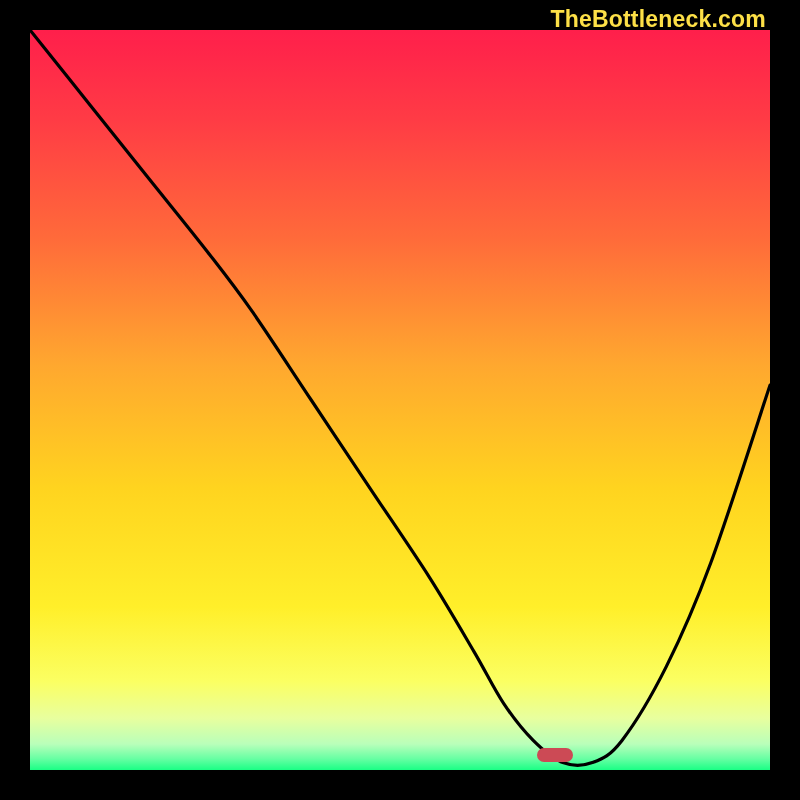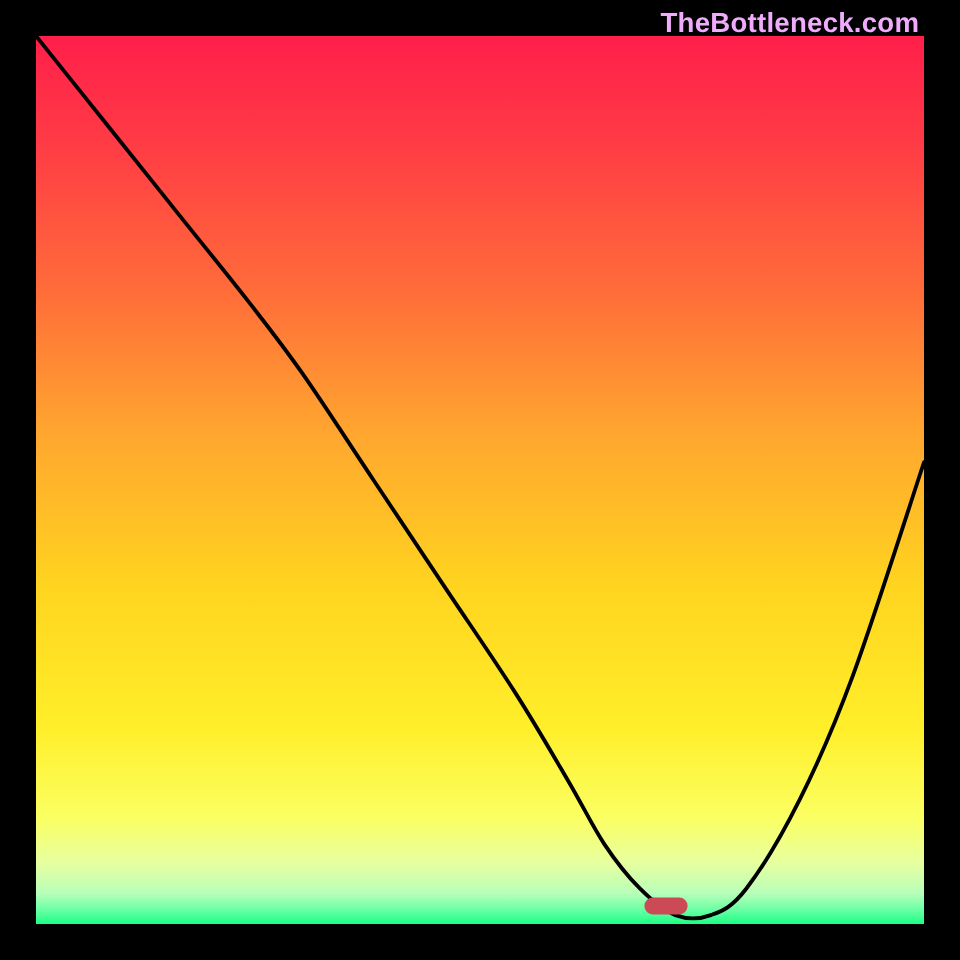--- a/index.html
+++ b/index.html
@@ -25,21 +25,21 @@
     width: 740px;
     height: 740px;
   }
   .watermark {
     position: absolute;
     top: 6px;
     right: 34px;
     font-family: Arial, Helvetica, sans-serif;
     font-size: 23px;
     font-weight: 600;
-    color: #f0abfc;
+    color: #fde047;
     letter-spacing: 0.2px;
   }
   .marker {
     position: absolute;
     width: 36px;
     height: 14px;
     background: #cc4a55;
     border-radius: 7px;
     transform: translate(-50%, -50%);
   }

